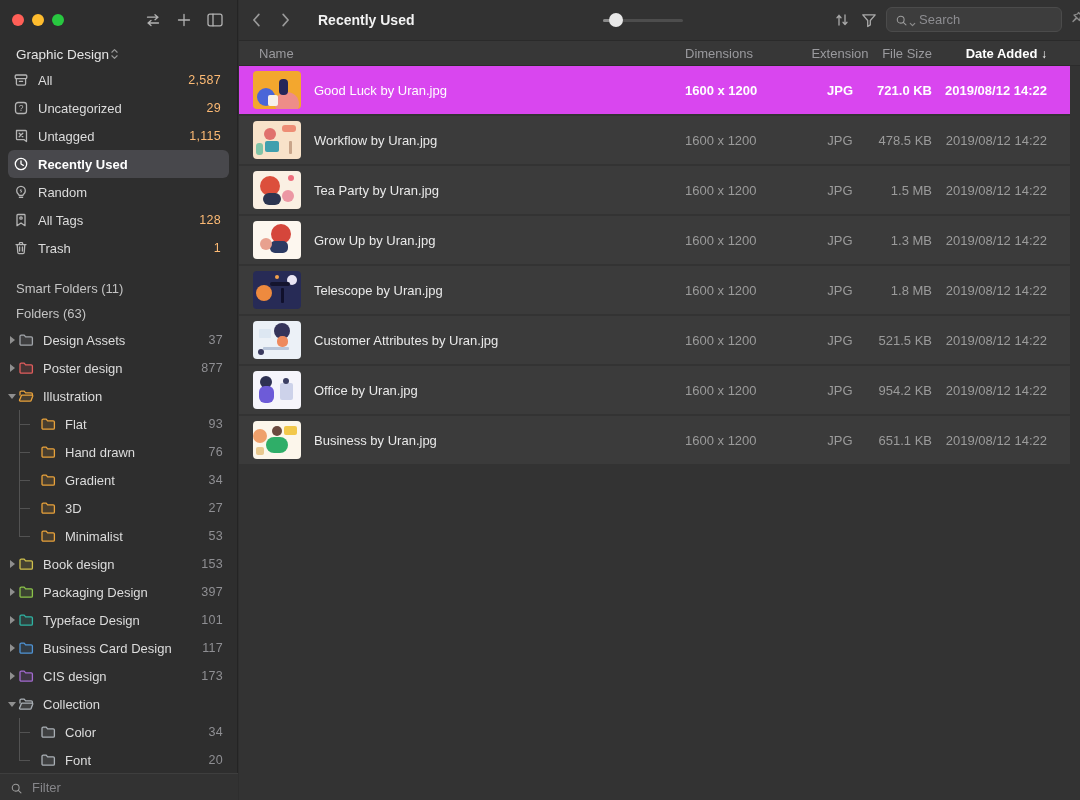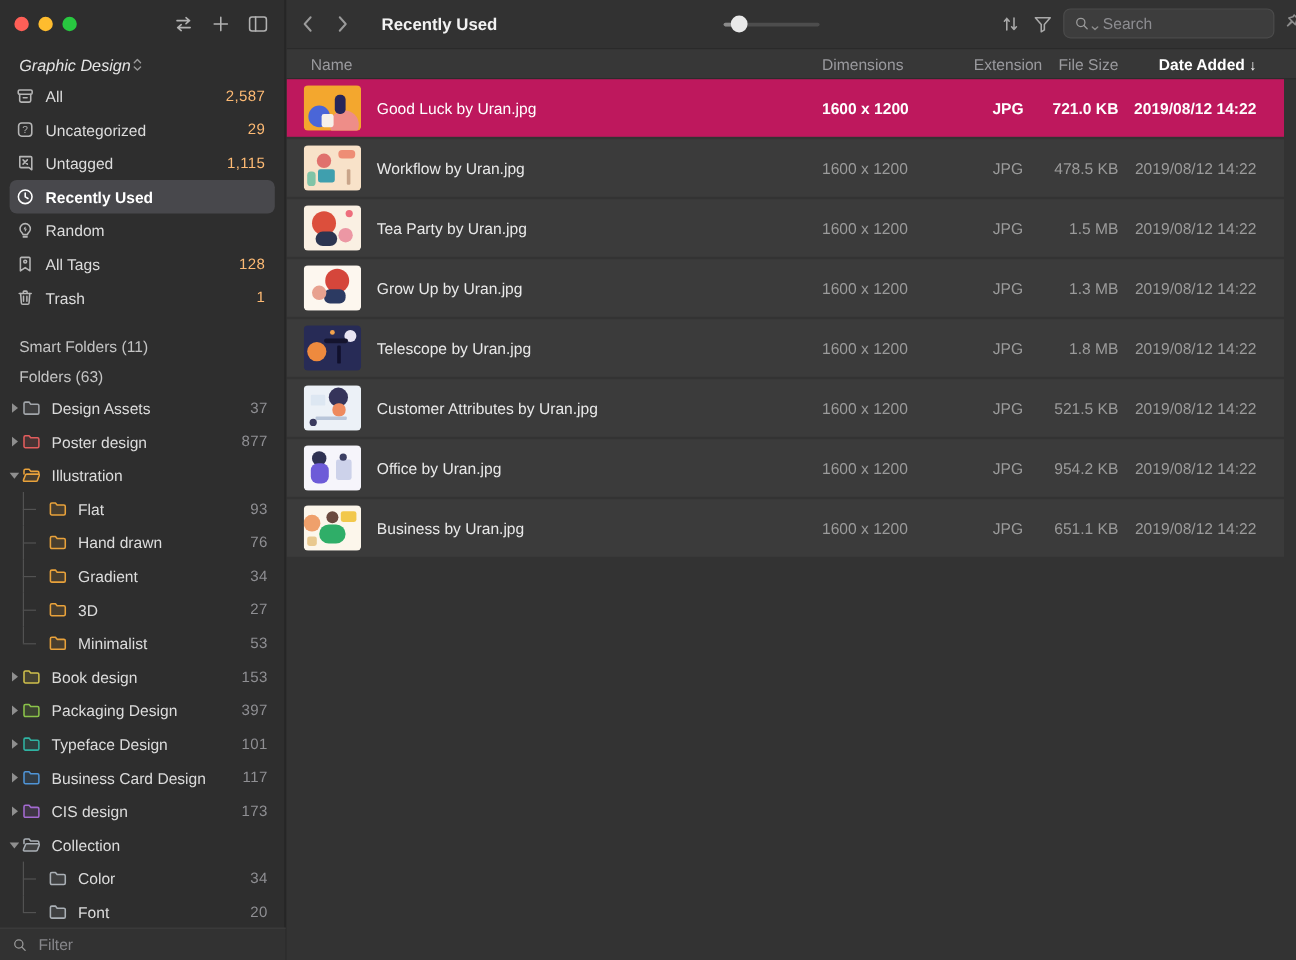--- a/index.html
+++ b/index.html
@@ -8,21 +8,21 @@
   .app{position:relative;width:1080px;height:800px;background:#2e2e2e;}
 
   
   .sidebar{position:absolute;top:0;left:0;bottom:0;width:238px;background:#2e2e2e;
            border-right:1px solid #242424;box-sizing:border-box;}
   .traffic{position:absolute;top:14px;left:12px;display:flex;gap:8px;}
   .light{width:12px;height:12px;border-radius:50%;}
   .sb-tools{position:absolute;top:10px;right:12px;display:flex;gap:11px;color:#b2b2b2;}
   .icon-btn{width:20px;height:20px;display:flex;align-items:center;justify-content:center;border-radius:4px;}
   .library{position:absolute;top:44px;left:16px;height:20px;display:flex;align-items:center;
-           font-size:13.5px;color:#e4e4e4;font-style:italic;}
+           font-size:13.5px;color:#e4e4e4;}
   .library .ic{width:11px;height:14px;color:#9a9a9a;}
 
   .nav{position:absolute;top:66px;left:0;right:0;bottom:27px;overflow:hidden;}
   .item{height:28px;display:flex;align-items:center;gap:9px;margin:0 8px;padding:0 8px 0 5px;
         border-radius:6px;font-size:13px;color:#dcdcdc;box-sizing:border-box;}
   .item .ic{width:16px;height:16px;flex:0 0 16px;color:#b5b5b5;}
   .item .cnt{margin-left:auto;color:#fdba74;font-size:12.5px;letter-spacing:.3px;}
   .item.sel{background:#48484c;color:#fff;font-weight:700;}
   .item.sel .ic{color:#fff;}
   .spacer14{height:14px;}
@@ -434,21 +434,21 @@
 
     <div class="thead">
       <div class="c-name">Name</div>
       <div class="c-dims">Dimensions</div>
       <div class="c-ext">Extension</div>
       <div class="c-size">File Size</div>
       <div class="c-date"><span>Date Added</span> <span class="arrow">↓</span></div>
     </div>
 
     <div class="rows" id="rows">
-        <div class="row sel" style="background: #be185d;">
+        <div class="row sel" style="background: #d946ef;">
           <div class="namewrap">
             <div class="thumb">
               <svg viewBox="0 0 48 38">
                 <rect width="48" height="38" fill="#f3a72e"></rect>
                 <circle cx="13" cy="26" r="9" fill="#4a66d8"></circle>
                 <circle cx="34" cy="33" r="12" fill="#ee8d88"></circle>
                 <rect x="26" y="8" width="9" height="16" rx="4" fill="#262659"></rect>
                 <rect x="15" y="24" width="10" height="11" rx="2" fill="#f6f1ea"></rect>
               </svg>
             </div>

